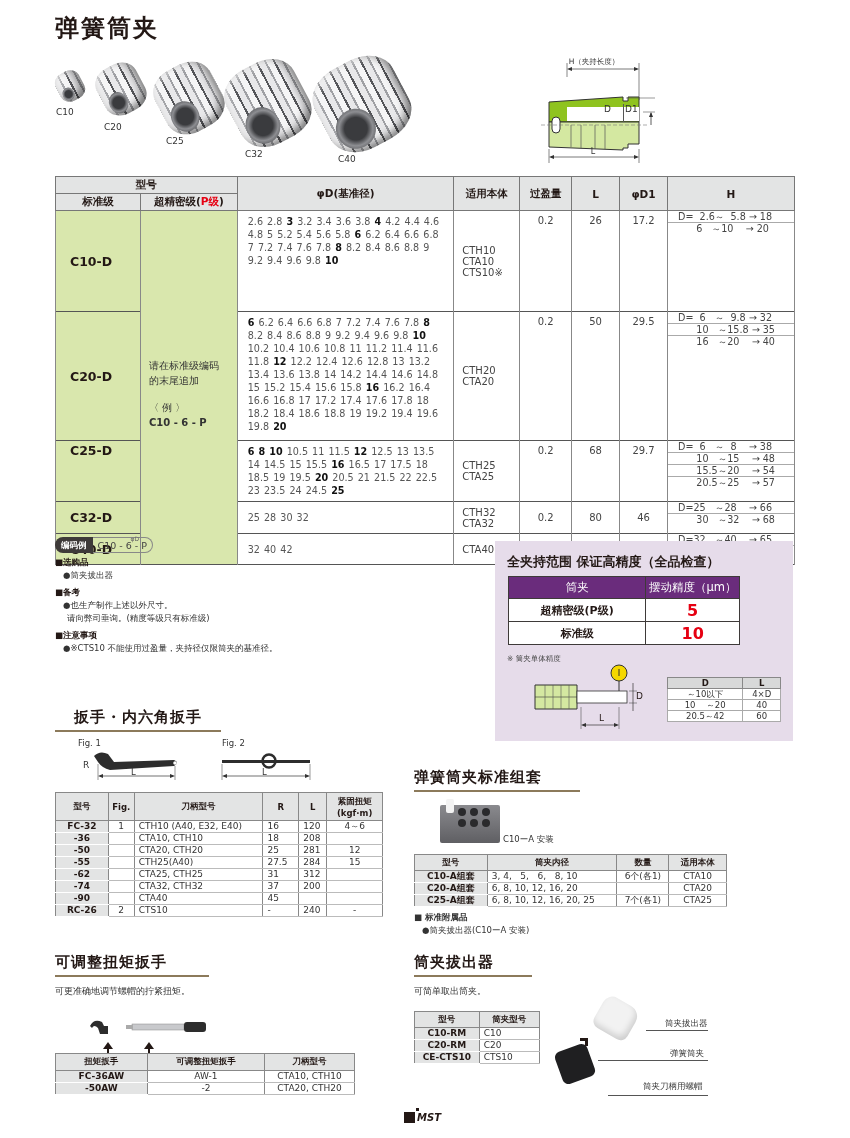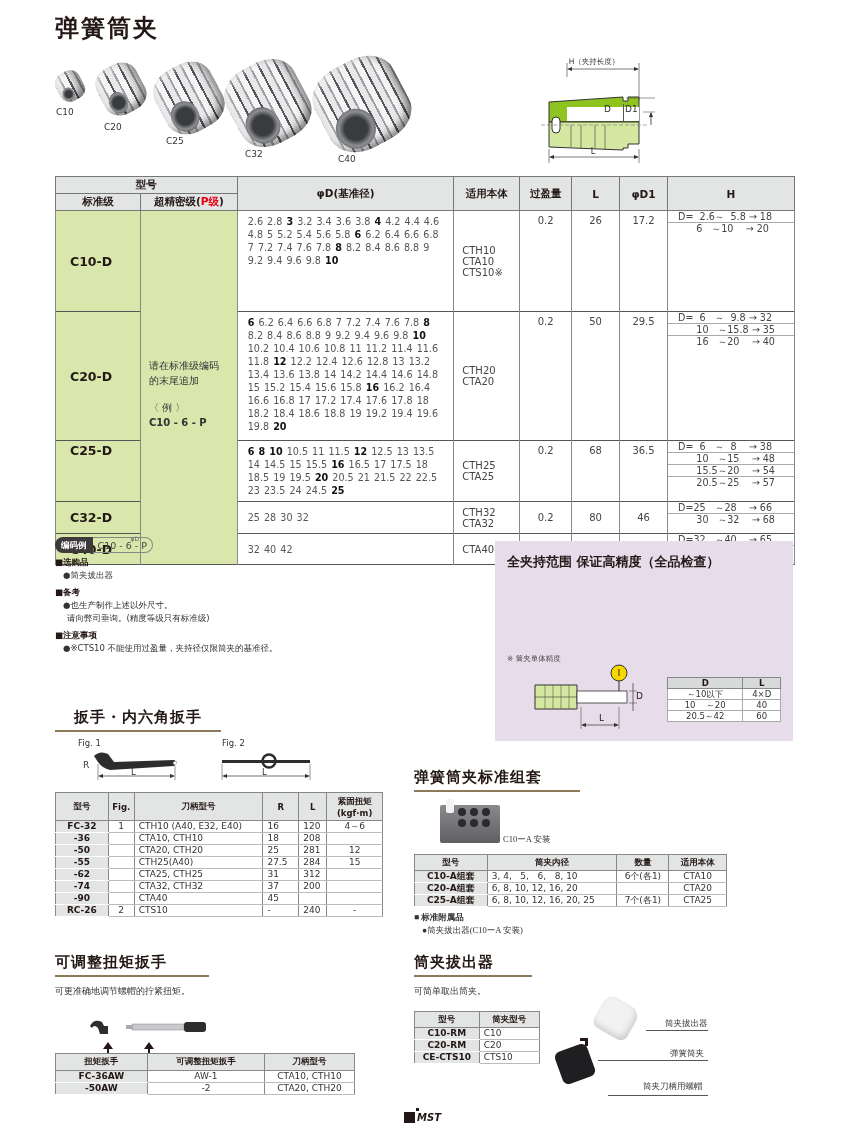--- a/index.html
+++ b/index.html
@@ -62,21 +62,21 @@
   
   .small-table { position: absolute; font-size: 9px; border: 1.5px solid #555; }
   .small-table th { background: #e3e4e4; border: 1px solid #888; font-weight: bold; font-size: 8.5px; }
   .small-table td { border-left: 1px solid #888; border-right: 1px solid #888; height: 11px; line-height: 11px; color: #333; padding: 0 4px; }
   .small-table td.model { background: #e3e4e4; font-weight: bold; text-align: center; color: #231815; border-bottom: 1px solid #fff; }
   .small-table td.c { text-align: center; }
   .small-table tr td { border-bottom: 1px solid #bbb; }
 
   .fig-label { position: absolute; font-size: 8.5px; color: #333; }
 
-  .desc { position: absolute; font-size: 9px; color: #333; font-family: Liberation Serif, serif; }
+  .desc { position: absolute; font-size: 9px; color: #333; }
   .arrow-up { position: absolute; width: 0; height: 0; border-left: 5px solid transparent; border-right: 5px solid transparent; border-bottom: 7px solid #231815; }
   .arrow-up::after { content: ""; position: absolute; left: -1px; top: 6px; width: 2px; height: 6px; background: #231815; }
 
   .callout { position: absolute; font-size: 8.5px; color: #333; }
   .callout-line { position: absolute; height: 1px; background: #555; }
 
   .logo { left: 404px; top: 1112px; display: flex; align-items: flex-end; font-size: 10px; font-weight: bold; font-style: italic; }
   .logo-sq { width: 11px; height: 11px; background: #231815; margin-right: 2px; position: relative; }
   .logo-sq::after { content: ""; position: absolute; right: -4px; top: -4px; width: 3px; height: 3px; background: #231815; }
 </style>
@@ -202,21 +202,21 @@
 
     <tr class="rowsep" style="height:58px;">
       <td class="std-cell" style="vertical-align:top !important;padding-top:2px;">C25-D</td>
       <td class="dia-cell"><b>6</b> <b>8</b> <b>10</b> <span>10.5</span> <span>11</span> <span>11.5</span> <b>12</b> <span>12.5</span> <span>13</span> <span>13.5</span> <span>14</span> <span>14.5</span> <span>15</span> <span>15.5</span> <b>16</b> <span>16.5</span> <span>17</span> <span>17.5</span> <span>18</span> <span>18.5</span> <span>19</span> <span>19.5</span> <b>20</b> <span>20.5</span> <span>21</span> <span>21.5</span> <span>22</span> <span>22.5</span> <span>23</span> <span>23.5</span> <span>24</span> <span>24.5</span> <b>25</b> </td>
       <td class="body-cell">
           <div>CTH25</div>
           <div>CTA25</div>
         </td>
       <td class="num-cell">0.2</td>
       <td class="num-cell">68</td>
-      <td class="num-cell">36.5</td>
+      <td class="num-cell">29.7</td>
       <td class="h-cell">
           <div class="h-line">D=  6   ～  8    → 38</div>
           <div class="h-line">      10   ～15    → 48</div>
           <div class="h-line">      15.5～20    → 54</div>
           <div class="h-line">      20.5～25    → 57</div>
         </td>
     </tr>
 
     <tr class="rowsep" style="height:32px;">
       <td class="std-cell">C32-D</td>
@@ -266,20 +266,40 @@
   <div class="h">■备考</div>
   <div class="i">●也生产制作上述以外尺寸。</div>
   <div class="i" style="padding-left:12px;">请向弊司垂询。(精度等级只有标准级)</div>
   <div class="gap"></div>
   <div class="h">■注意事项</div>
   <div class="i">●※CTS10 不能使用过盈量，夹持径仅限筒夹的基准径。</div>
 </div>
 
 <div class="abs purple-box">
   <div class="purple-title">全夹持范围 保证高精度（全品检查）</div>
+  <table class="acc-table">
+    <colgroup>
+        <col style="width:138px">
+        <col style="width:94px">
+      </colgroup>
+    <tbody>
+        <tr>
+      <th>筒夹</th>
+      <th>摆动精度（μm）</th>
+    </tr>
+    <tr>
+      <td>超精密级(P级)</td>
+      <td class="v">5</td>
+    </tr>
+    <tr>
+      <td>标准级</td>
+      <td class="v">10</td>
+    </tr>
+  </tbody>
+    </table>
   <div class="purple-note">※ 筒夹单体精度</div>
 
   <svg class="abs" style="left:30px;top:122px;" width="120" height="72" viewBox="0 0 120 72">
     <polygon points="10,22 52,22 52,46 10,46" fill="#d4e8a1" stroke="#333" stroke-width="1"></polygon>
     <line x1="10" y1="34" x2="52" y2="34" stroke="#333" stroke-width="0.6"></line>
     <line x1="20" y1="22" x2="20" y2="46" stroke="#555" stroke-width="0.6"></line>
     <line x1="28" y1="22" x2="28" y2="46" stroke="#555" stroke-width="0.6"></line>
     <line x1="36" y1="22" x2="36" y2="46" stroke="#555" stroke-width="0.6"></line>
     <line x1="44" y1="22" x2="44" y2="46" stroke="#555" stroke-width="0.6"></line>
     <rect x="52" y="28" width="50" height="12" fill="#fff" stroke="#333" stroke-width="0.8"></rect>

